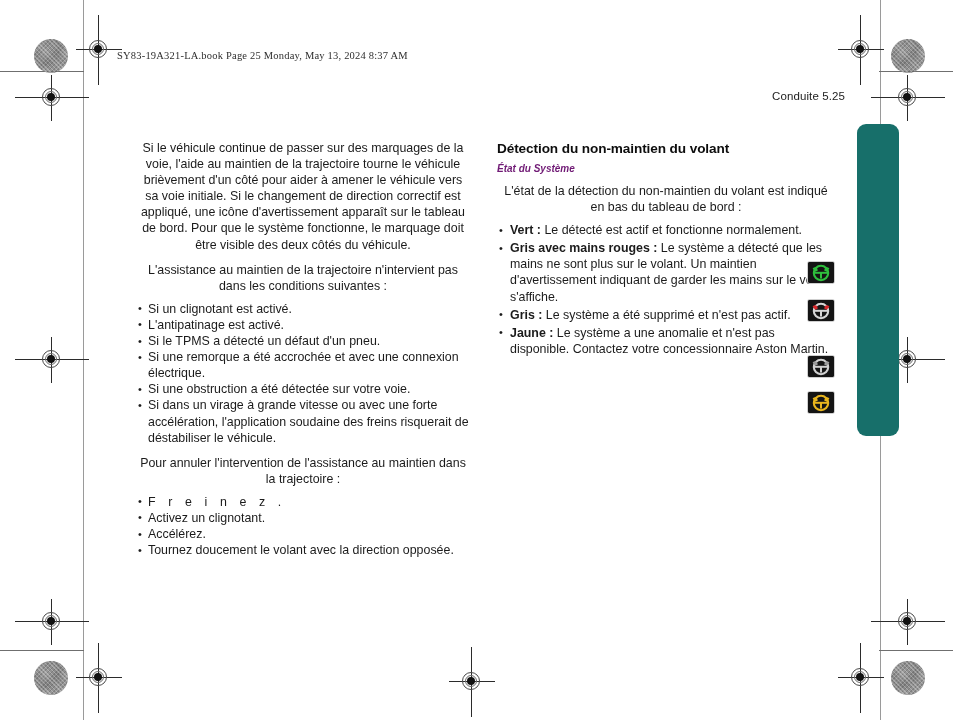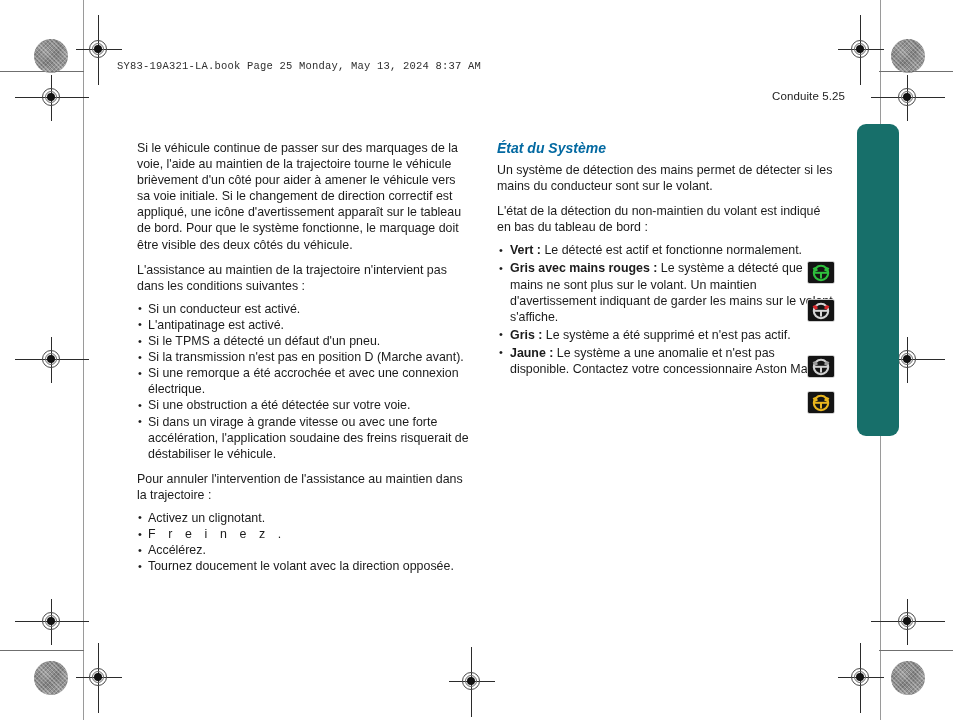--- a/index.html
+++ b/index.html
@@ -107,23 +107,23 @@
     border-radius: 50%;
     background-image:
       repeating-linear-gradient(45deg, rgba(255,255,255,.28) 0 1px, rgba(0,0,0,0) 1px 3px),
       repeating-linear-gradient(-45deg, rgba(0,0,0,.20) 0 1px, rgba(0,0,0,0) 1px 3px);
   }
 
   
   .book-slug {
     position: absolute;
     left: 117px;
-    top: 60px;
+    top: 50px;
     font-size: 10.5px;
-    font-family: Liberation Mono, monospace;
+    font-family: Liberation Serif, serif;
     color: #2e2e2e;
     letter-spacing: .2px;
     white-space: nowrap;
   }
 
   .running-head {
     position: absolute;
     right: 108px;
     top: 90px;
     font-size: 11.5px;
@@ -148,39 +148,39 @@
     top: 140px;
     font-size: 12.4px;
     line-height: 16.1px;
     color: #1b1b1b;
   }
   .col-left  { left: 137px; width: 332px; }
   .col-right { left: 497px; width: 338px; }
 
   .col p {
     margin: 0 0 9px 0;
-    text-align: left;
+    text-align: center;
   }
   .col p.tight { margin-bottom: 7px; }
 
   h2.sec-title {
     margin: 0 0 4px 0;
     font-size: 13.6px;
     font-weight: bold;
     line-height: 17px;
     color: #0d0d0d;
     letter-spacing: -.1px;
   }
   h3.sub-title {
     margin: 0 0 6px 0;
-    font-size: 14px;
+    font-size: 10px;
     font-style: italic;
     font-weight: bold;
     line-height: 16px;
-    color: #0369a1;
+    color: #701a75;
   }
 
   ul.bullets {
     list-style: none;
     margin: 0 0 9px 0;
     padding: 0;
   }
   ul.bullets > li {
     position: relative;
     padding-left: 11px;
@@ -324,40 +324,39 @@
   </div>
 
   <div class="book-slug">SY83-19A321-LA.book  Page 25  Monday, May 13, 2024  8:37 AM</div>
   <div class="running-head">Conduite 5.25</div>
   <div class="thumb-tab"></div>
 
   <div class="col col-left">
     <p>Si le véhicule continue de passer sur des marquages de la voie, l'aide au maintien de la trajectoire tourne le véhicule brièvement d'un côté pour aider à amener le véhicule vers sa voie initiale. Si le changement de direction correctif est appliqué, une icône d'avertissement apparaît sur le tableau de bord. Pour que le système fonctionne, le marquage doit être visible des deux côtés du véhicule.</p>
     <p class="tight">L'assistance au maintien de la trajectoire n'intervient pas dans les conditions suivantes :</p>
     <ul class="bullets">
-      <li><span>Si un conducteur est activé.</span></li>
+      <li><span>Si un clignotant est activé.</span></li>
       <li><span>L'antipatinage est activé.</span></li>
       <li><span>Si le TPMS a détecté un défaut d'un pneu.</span></li>
-      <li><span>Si la transmission n'est pas en position D (Marche avant).</span></li>
       <li><span>Si une remorque a été accrochée et avec une connexion électrique.</span></li>
       <li><span>Si une obstruction a été détectée sur votre voie.</span></li>
       <li><span>Si dans un virage à grande vitesse ou avec une forte accélération, l'application soudaine des freins risquerait de déstabiliser le véhicule.</span></li>
     </ul>
     <p class="tight">Pour annuler l'intervention de l'assistance au maintien dans la trajectoire :</p>
     <ul class="bullets">
+      <li><span class="spaced-out">F r e i n e z .</span></li>
       <li><span>Activez un clignotant.</span></li>
-      <li><span class="spaced-out">F r e i n e z .</span></li>
       <li><span>Accélérez.</span></li>
       <li><span>Tournez doucement le volant avec la direction opposée.</span></li>
     </ul>
   </div>
 
   <div class="col col-right">
+    <h2 class="sec-title">Détection du non-maintien du volant</h2>
     <h3 class="sub-title">État du Système</h3>
-    <p>Un système de détection des mains permet de détecter si les mains du conducteur sont sur le volant.</p>
     <p class="tight">L'état de la détection du non-maintien du volant est indiqué en bas du tableau de bord :</p>
     <ul class="bullets state-list">
       <li>
         <b>Vert :</b><span> Le détecté est actif et fonctionne normalement.</span>
       </li>
       <li>
         <b>Gris avec mains rouges :</b><span> Le système a détecté que les mains ne sont plus sur le volant. Un maintien d'avertissement indiquant de garder les mains sur le volant s'affiche.</span>
       </li>
       <li>
         <b>Gris :</b><span> Le système a été supprimé et n'est pas actif.</span>

